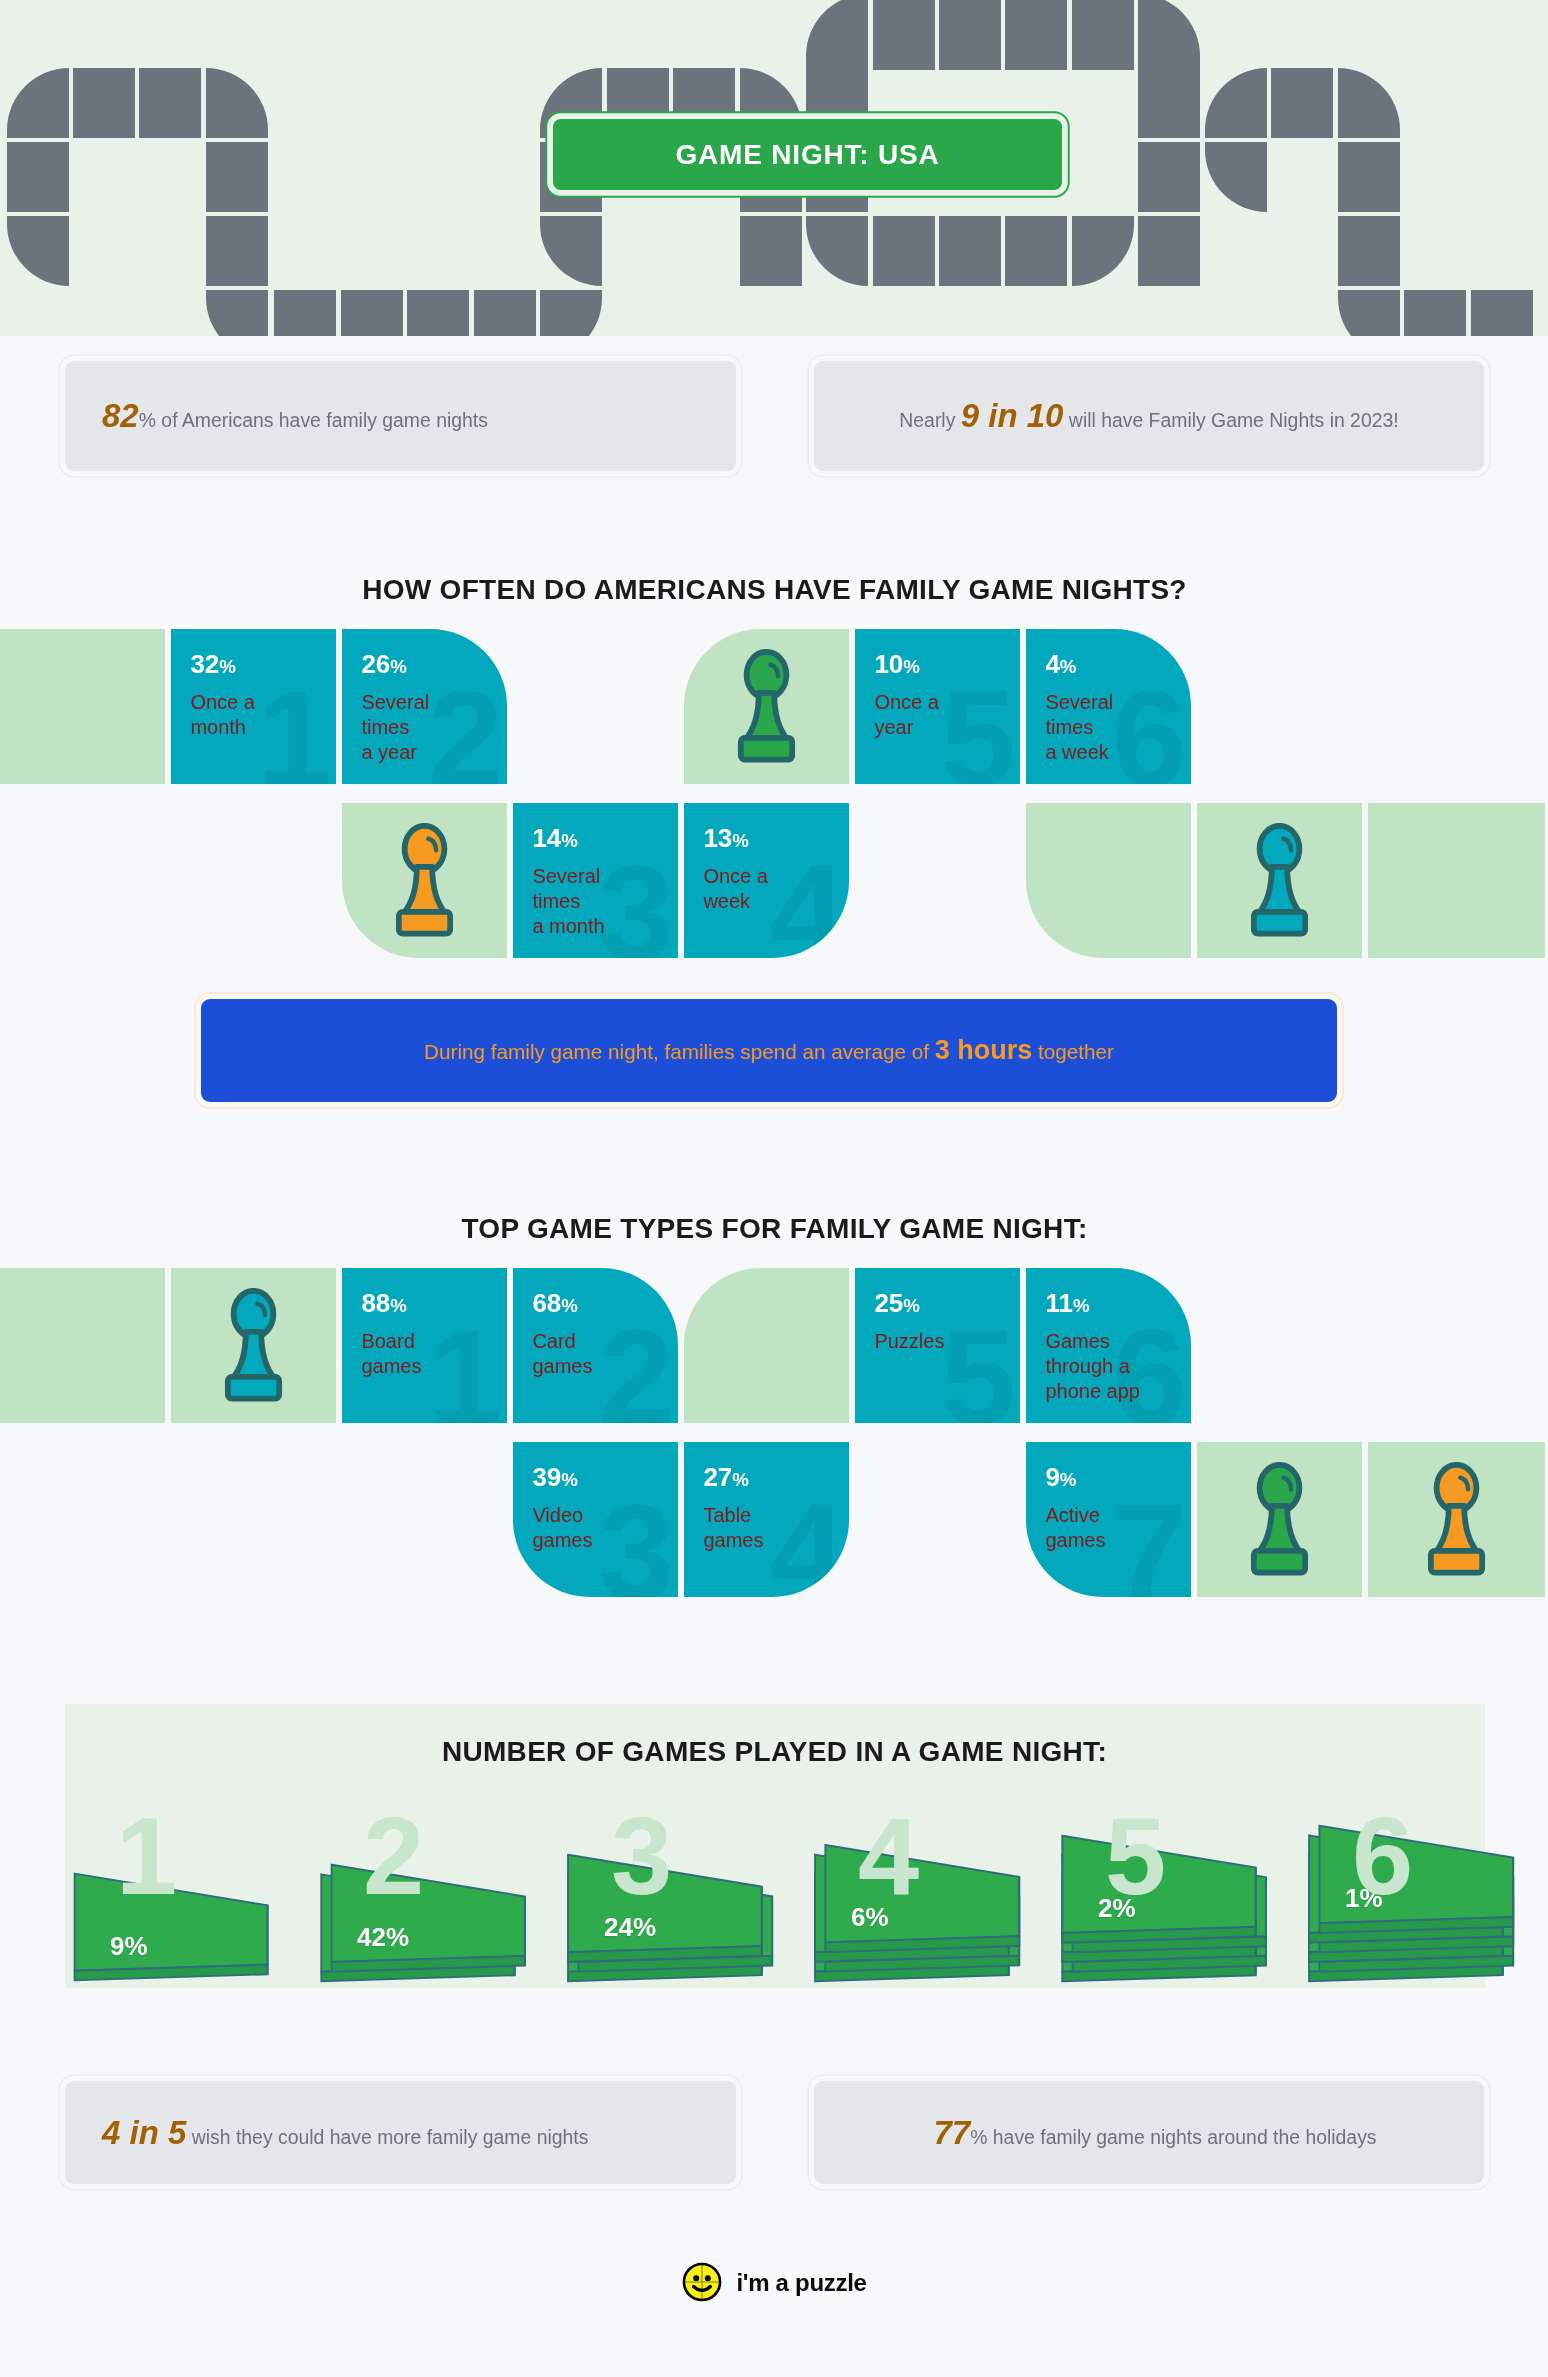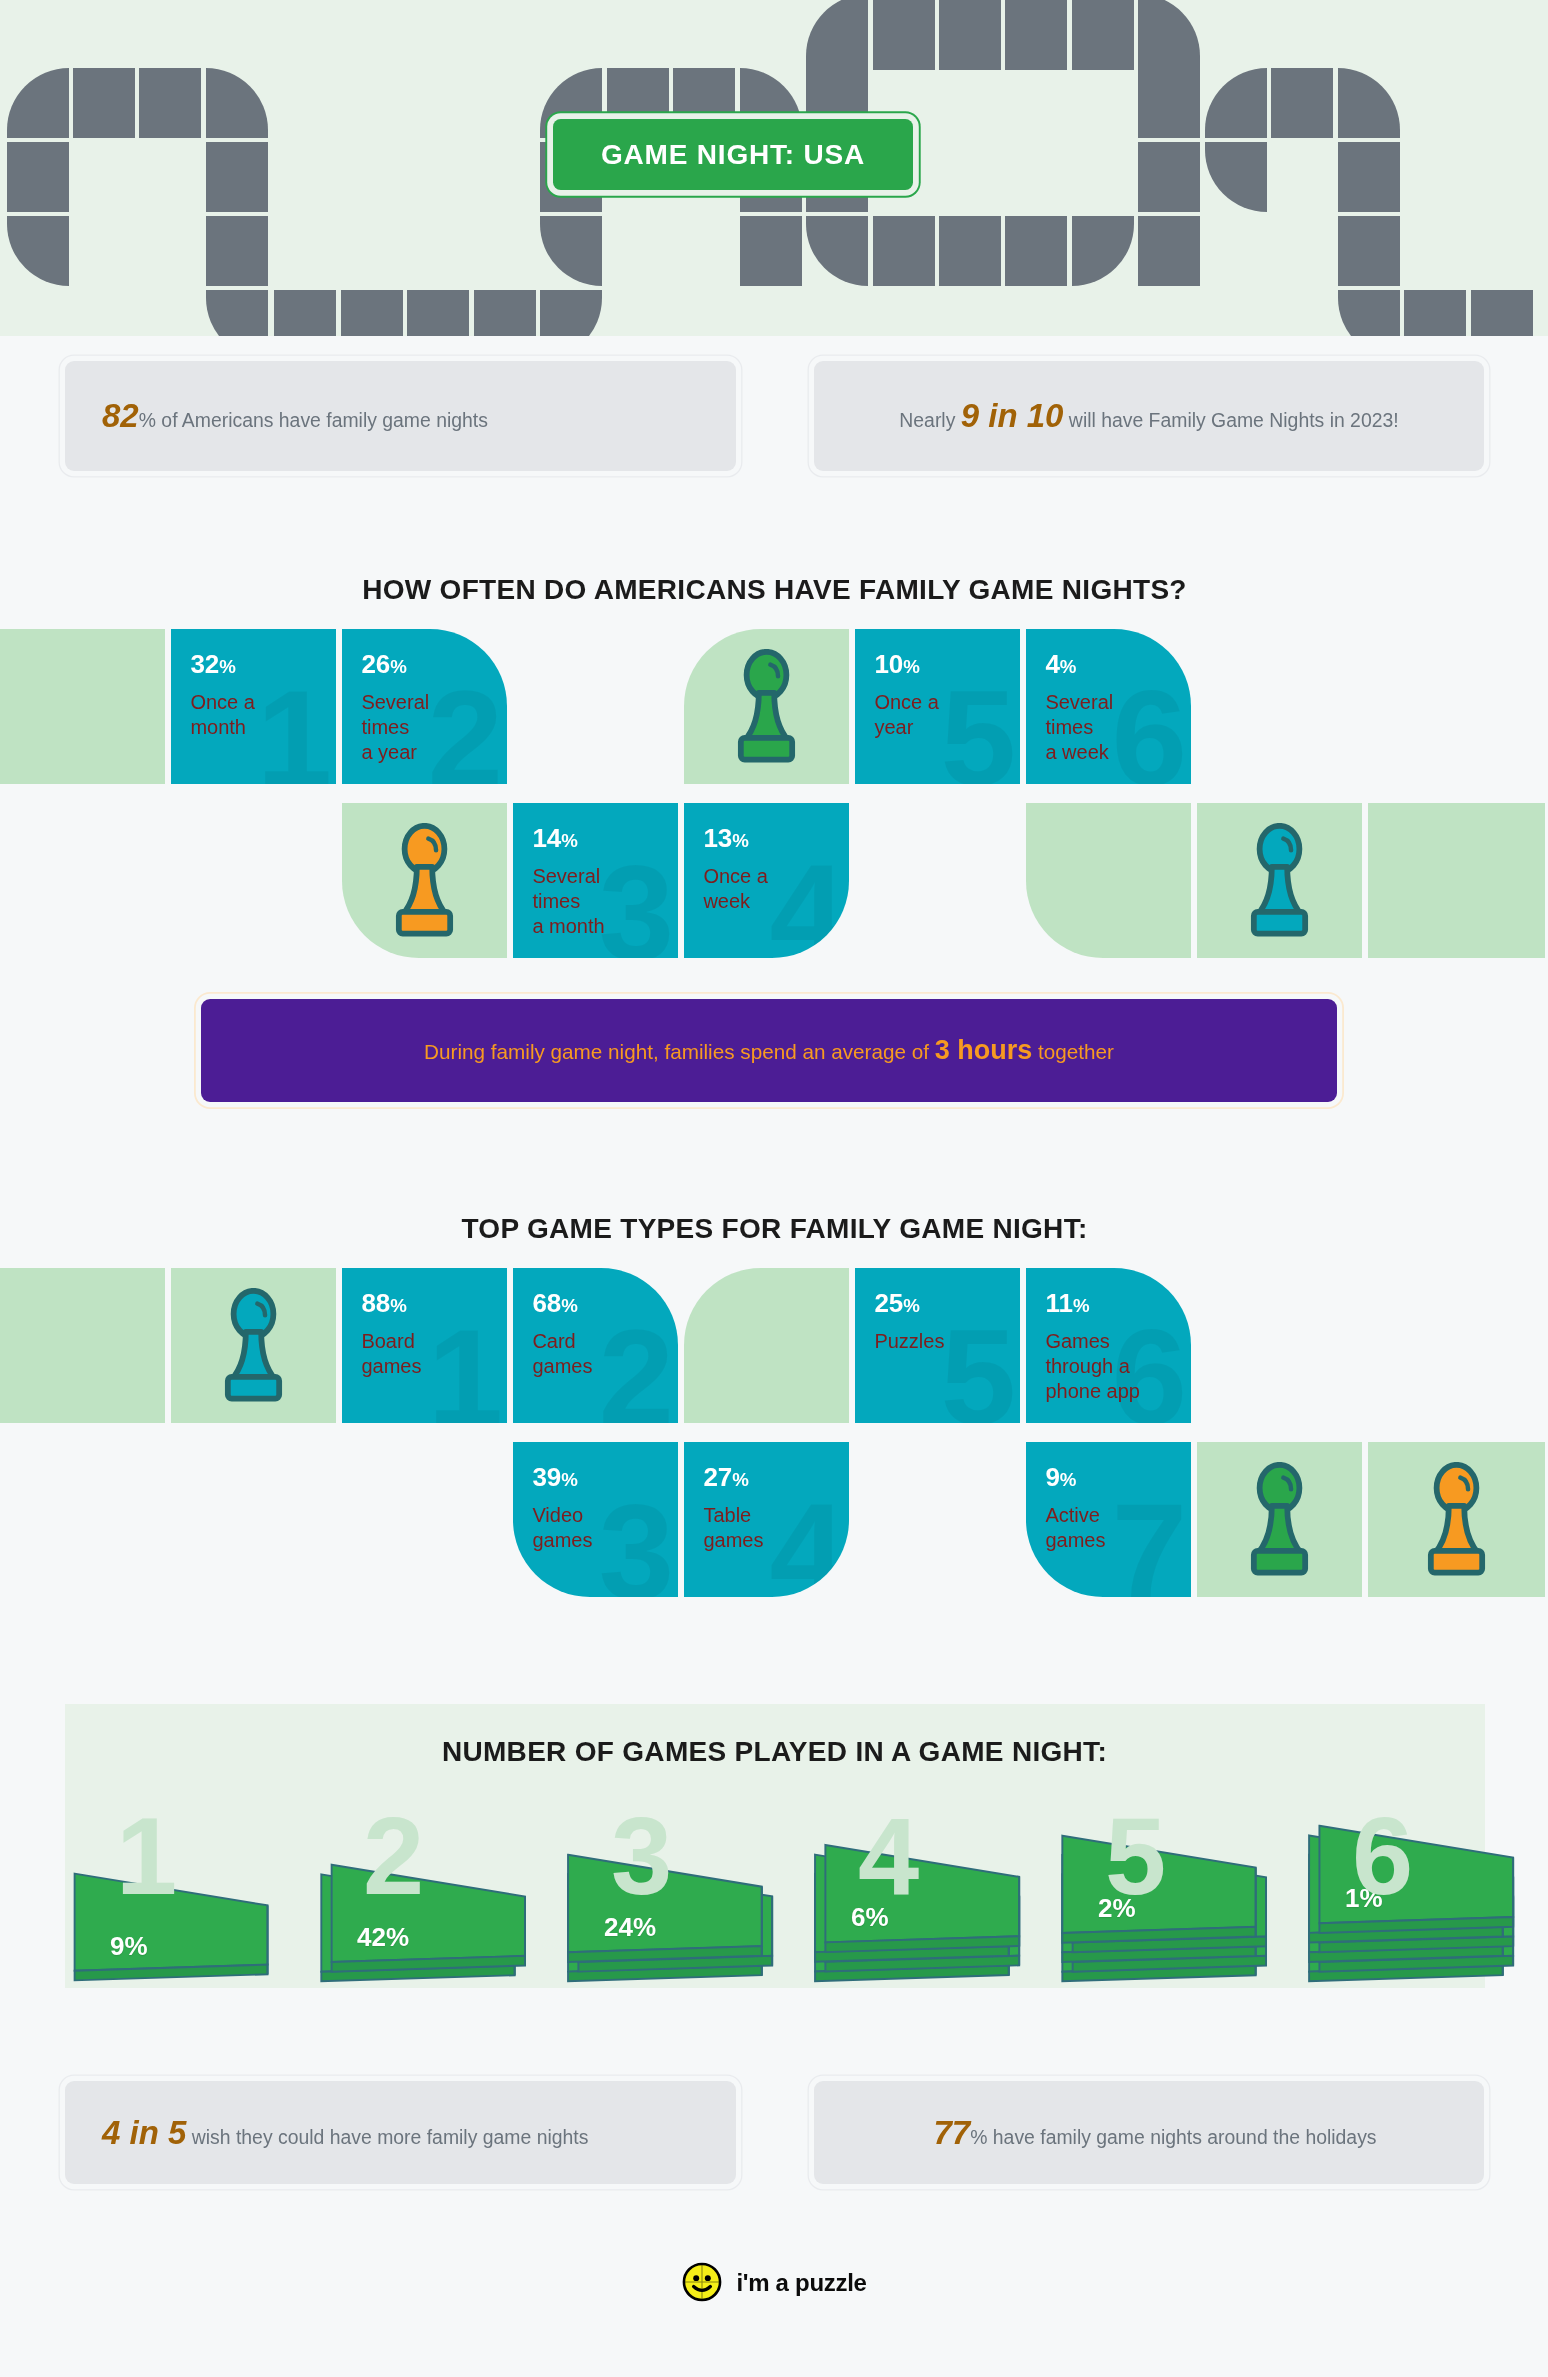--- a/index.html
+++ b/index.html
@@ -16,21 +16,21 @@
     position:absolute; left:0; top:0; width:1549px; height:336px;
     background:#e8f2e9; overflow:hidden;
   }
   .hcell { position:absolute; background:#6b747d; }
   .hcell.r-tl { border-top-left-radius:71px; }
   .hcell.r-tr { border-top-right-radius:71px; }
   .hcell.r-bl { border-bottom-left-radius:71px; }
   .hcell.r-br { border-bottom-right-radius:71px; }
 
   .title-badge {
-    position:absolute; left:553px; top:119px; width:360px; height:71px;
+    position:absolute; left:553px; top:119px; width:509px; height:71px;
     background:#2aa64b; border-radius:7.7px;
     display:flex; align-items:center; justify-content:center;
     box-shadow:0 0 0 5.8px #e8f2e9, 0 0 0 7.7px #2aa64b;
     z-index:5;
   }
   .title-badge span {
     color:#fff; font-size:28px; font-weight:bold; letter-spacing:0.8px;
     font-family:"Liberation Sans", sans-serif;
   }
 
@@ -66,21 +66,21 @@
   .tcontent { position:relative; z-index:2; padding:22px 17px 0 19.4px; }
   .tpct { color:#fff; font-size:26px; font-weight:bold; line-height:1; margin-bottom:13px; }
   .tpct i { font-size:18.7px; font-style:normal; font-weight:bold; }
   .tlabel { color:#7f1d1d; font-size:20px; line-height:1.26; }
 
   .pawnwrap { position:absolute; inset:0; display:flex; align-items:center; justify-content:center; }
 
   
   .banner {
     position:absolute; left:201px; top:999px; width:1136px; height:103px;
-    background:#4c1d95; border-radius:9px;
+    background:#1d4ed8; border-radius:9px;
     display:flex; align-items:center; justify-content:center;
     box-shadow:0 0 0 5.2px #f6f8f9, 0 0 0 7px #fbe9cf;
     color:#f79a21; font-size:20.7px;
   }
   .banner b { font-size:27px; font-weight:bold; }
 
   
   .gp-panel {
     position:absolute; left:65px; top:1704px; width:1420px; height:284px;
     background:#e8f2e9;

